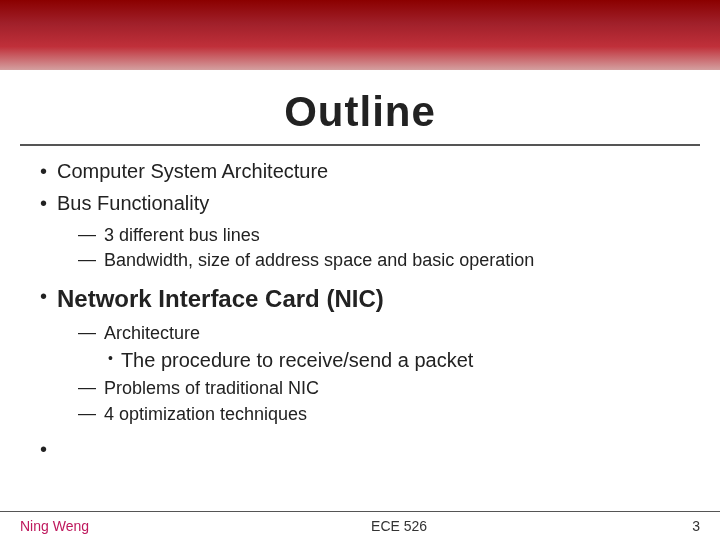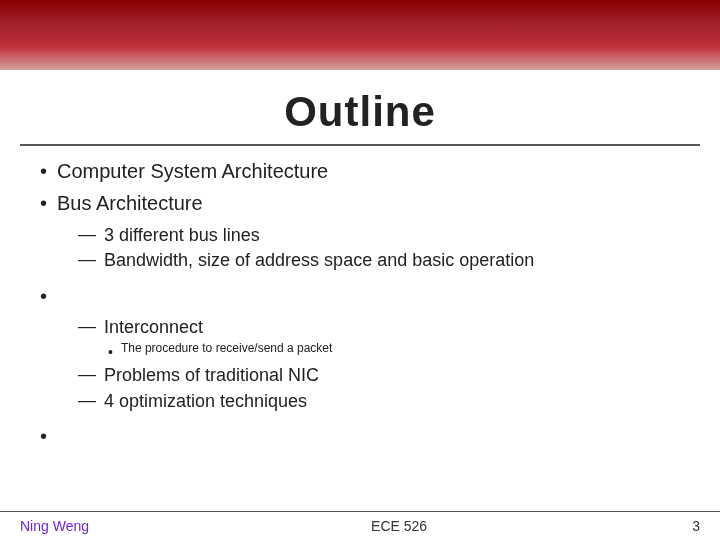--- a/index.html
+++ b/index.html
@@ -120,37 +120,37 @@
 
     .small-bullet {
       font-size: 14px;
       margin-right: 8px;
       color: #222;
       flex-shrink: 0;
       margin-top: 3px;
     }
 
     .sub-sub-text {
-      font-size: 12px;
+      font-size: 20px;
       color: #222;
       line-height: 1.3;
     }
 
     .footer {
       display: flex;
       justify-content: space-between;
       align-items: center;
       padding: 6px 20px;
       border-top: 1.5px solid #555;
       margin: 0 0;
     }
 
     .footer-left {
       font-size: 14px;
-      color: #6d28d9;
+      color: #be185d;
     }
 
     .footer-center {
       font-size: 14px;
       color: #333;
       padding-left: 17px;
     }
 
     .footer-right {
       font-size: 14px;
@@ -177,41 +177,42 @@
 
   <div class="content-area">
 
     <div class="bullet-item">
       <span class="bullet-dot">•</span>
       <span class="bullet-text">Computer System Architecture</span>
     </div>
 
     <div class="bullet-item">
       <span class="bullet-dot">•</span>
-      <span class="bullet-text">Bus Architecture</span>
+      <span class="bullet-text">Bus Functionality</span>
     </div>
     <div class="sub-items">
       <div class="sub-item">
         <span class="dash">—</span>
         <span class="sub-text">3 different bus lines</span>
       </div>
       <div class="sub-item">
         <span class="dash">—</span>
         <span class="sub-text">Bandwidth, size of address space and basic operation</span>
       </div>
     </div>
 
     <div class="bullet-item">
       <span class="bullet-dot">•</span>
+      <span class="bullet-text large">Network Interface Card (NIC)</span>
     </div>
     <div class="sub-items">
 
       <div class="sub-item">
         <span class="dash">—</span>
-        <span class="sub-text">Interconnect</span>
+        <span class="sub-text">Architecture</span>
       </div>
 
       <div class="sub-sub-items">
         <div class="sub-sub-item">
           <span class="small-bullet">•</span>
           <span class="sub-sub-text">The procedure to receive/send a packet</span>
         </div>
       </div>
 
       <div class="sub-item">

